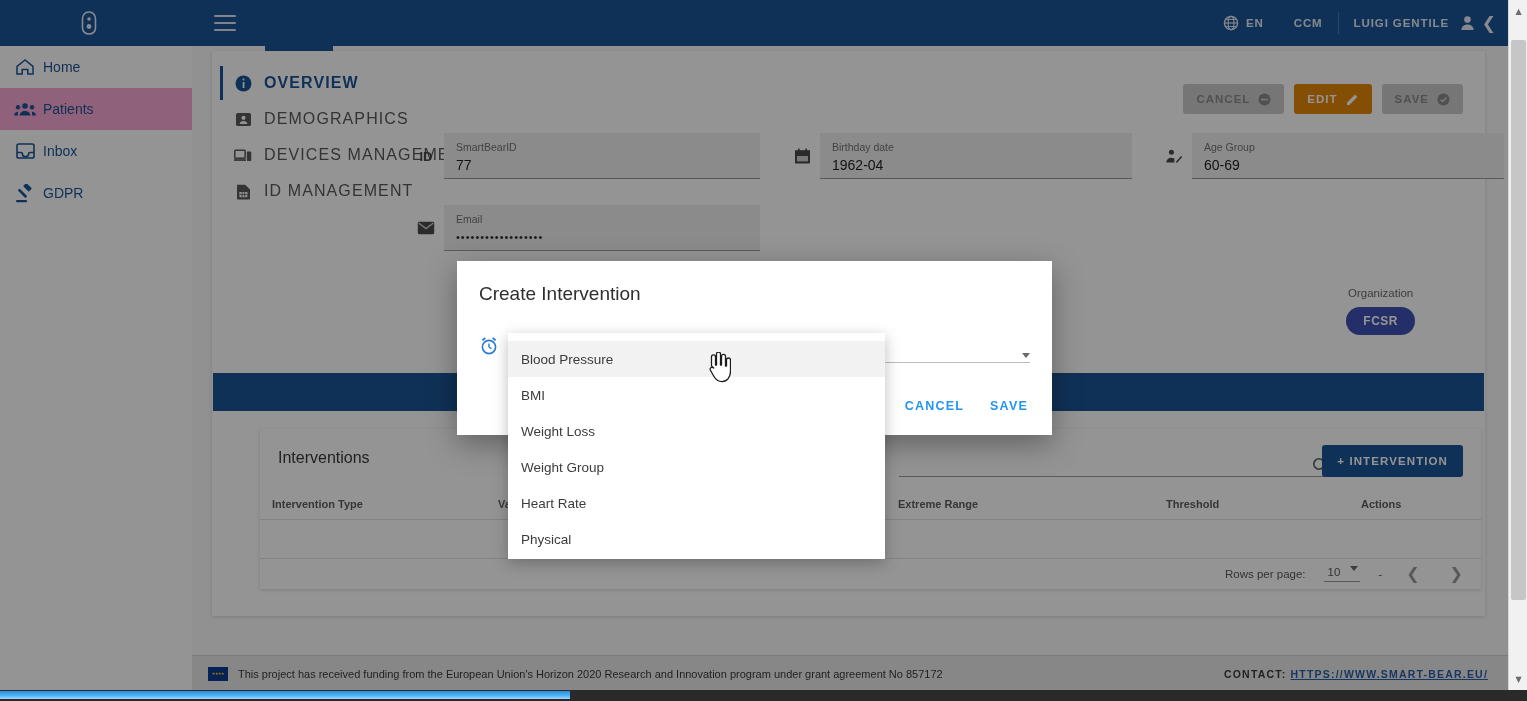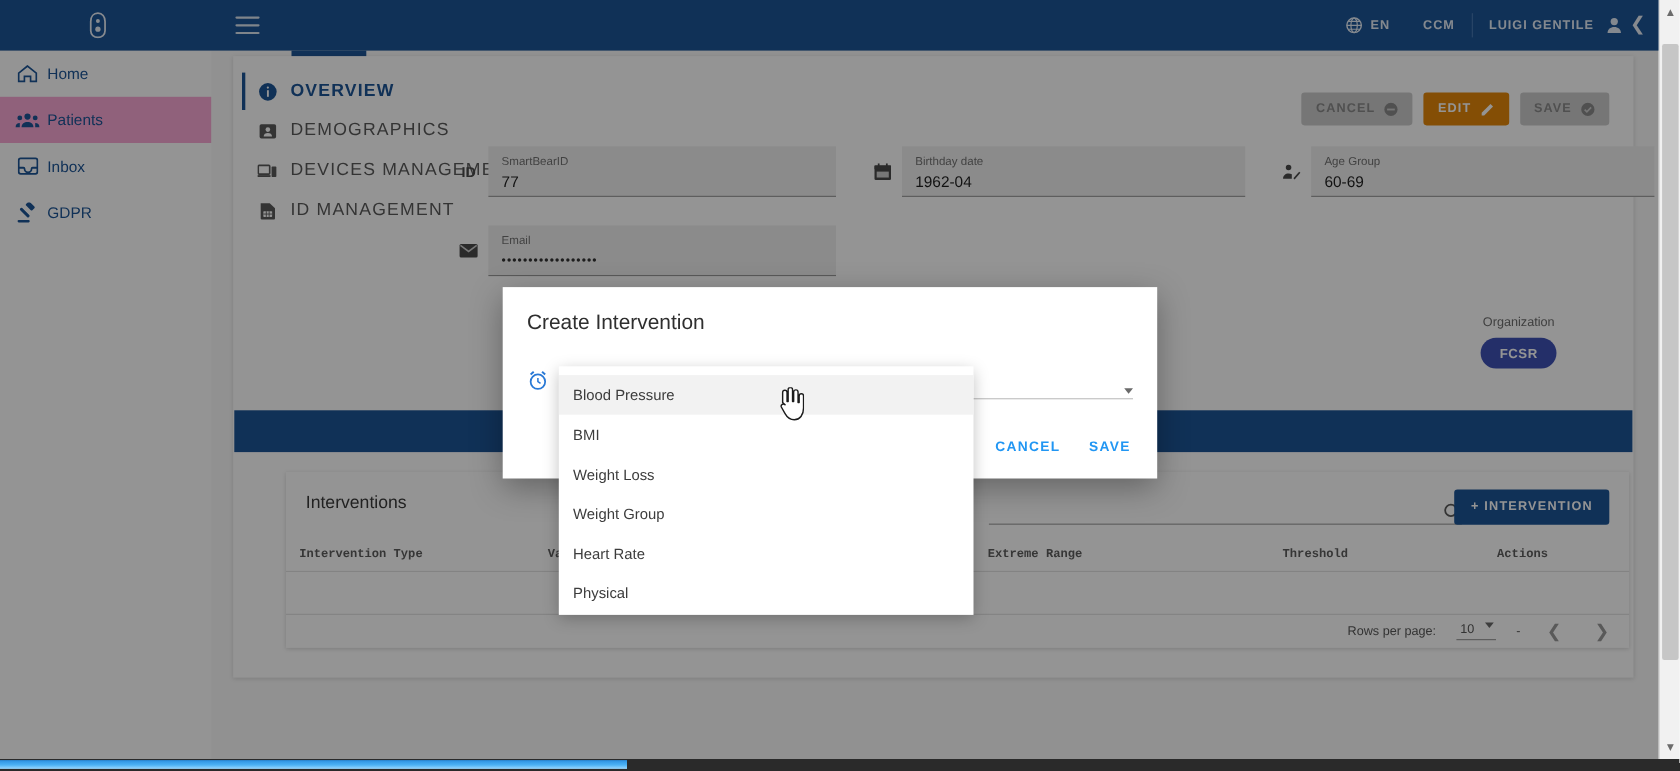--- a/index.html
+++ b/index.html
@@ -190,21 +190,21 @@
   }
   .int-search .sicon { width: 17px; height: 17px; }
   .btn-add {
     position: absolute; top: 16px; right: 18px;
     height: 32px; padding: 0 15px;
     background: #1d5596; color: #fff;
     font-size: 11.5px; font-weight: bold; letter-spacing: 1.1px;
     border: none; border-radius: 3px; cursor: pointer;
     font-family: "Liberation Sans", sans-serif;
   }
-  .int-table { position: absolute; top: 60px; left: 0; right: 0; font-family: Liberation Mono, monospace; }
+  .int-table { position: absolute; top: 60px; left: 0; right: 0; }
   .int-head {
     display: flex; height: 30px; align-items: center;
     font-size: 11px; color: #5e5e5e; font-weight: bold;
   }
   .int-row {
     display: flex; height: 40px; align-items: center;
     border-top: 1px solid #e2e2e2; border-bottom: 1px solid #e2e2e2;
     font-size: 12px; color: #444;
   }
   .c0 { width: 238px; padding-left: 12px; }
@@ -620,20 +620,30 @@
           </span>
           <span>-</span>
           <span class="pg-arrow">❮</span>
           <span class="pg-arrow">❯</span>
         </div>
       </div>
 
     </div>
   </div>
 
+  <div class="footer">
+    <div class="foot-left">
+      <span class="eu-flag"></span>
+      <span>This project has received funding from the European Union's Horizon 2020 Research and Innovation program under grant agreement No 857172</span>
+    </div>
+    <div class="foot-right">
+      <span>CONTACT:</span>
+      <a href="#">HTTPS://WWW.SMART-BEAR.EU/</a>
+    </div>
+  </div>
 
   <div class="scrim"></div>
 
   <div class="modal">
     <div class="modal-title">Create Intervention</div>
     <div class="modal-field">
       <span class="alarm-ico">
         <svg width="20" height="20" viewBox="0 0 20 20">
           <circle cx="10" cy="11" r="6.6" fill="none" stroke="#2979d6" stroke-width="1.6"></circle>
           <path d="M10 7.6V11l2.4 1.6" fill="none" stroke="#2979d6" stroke-width="1.4"></path>

